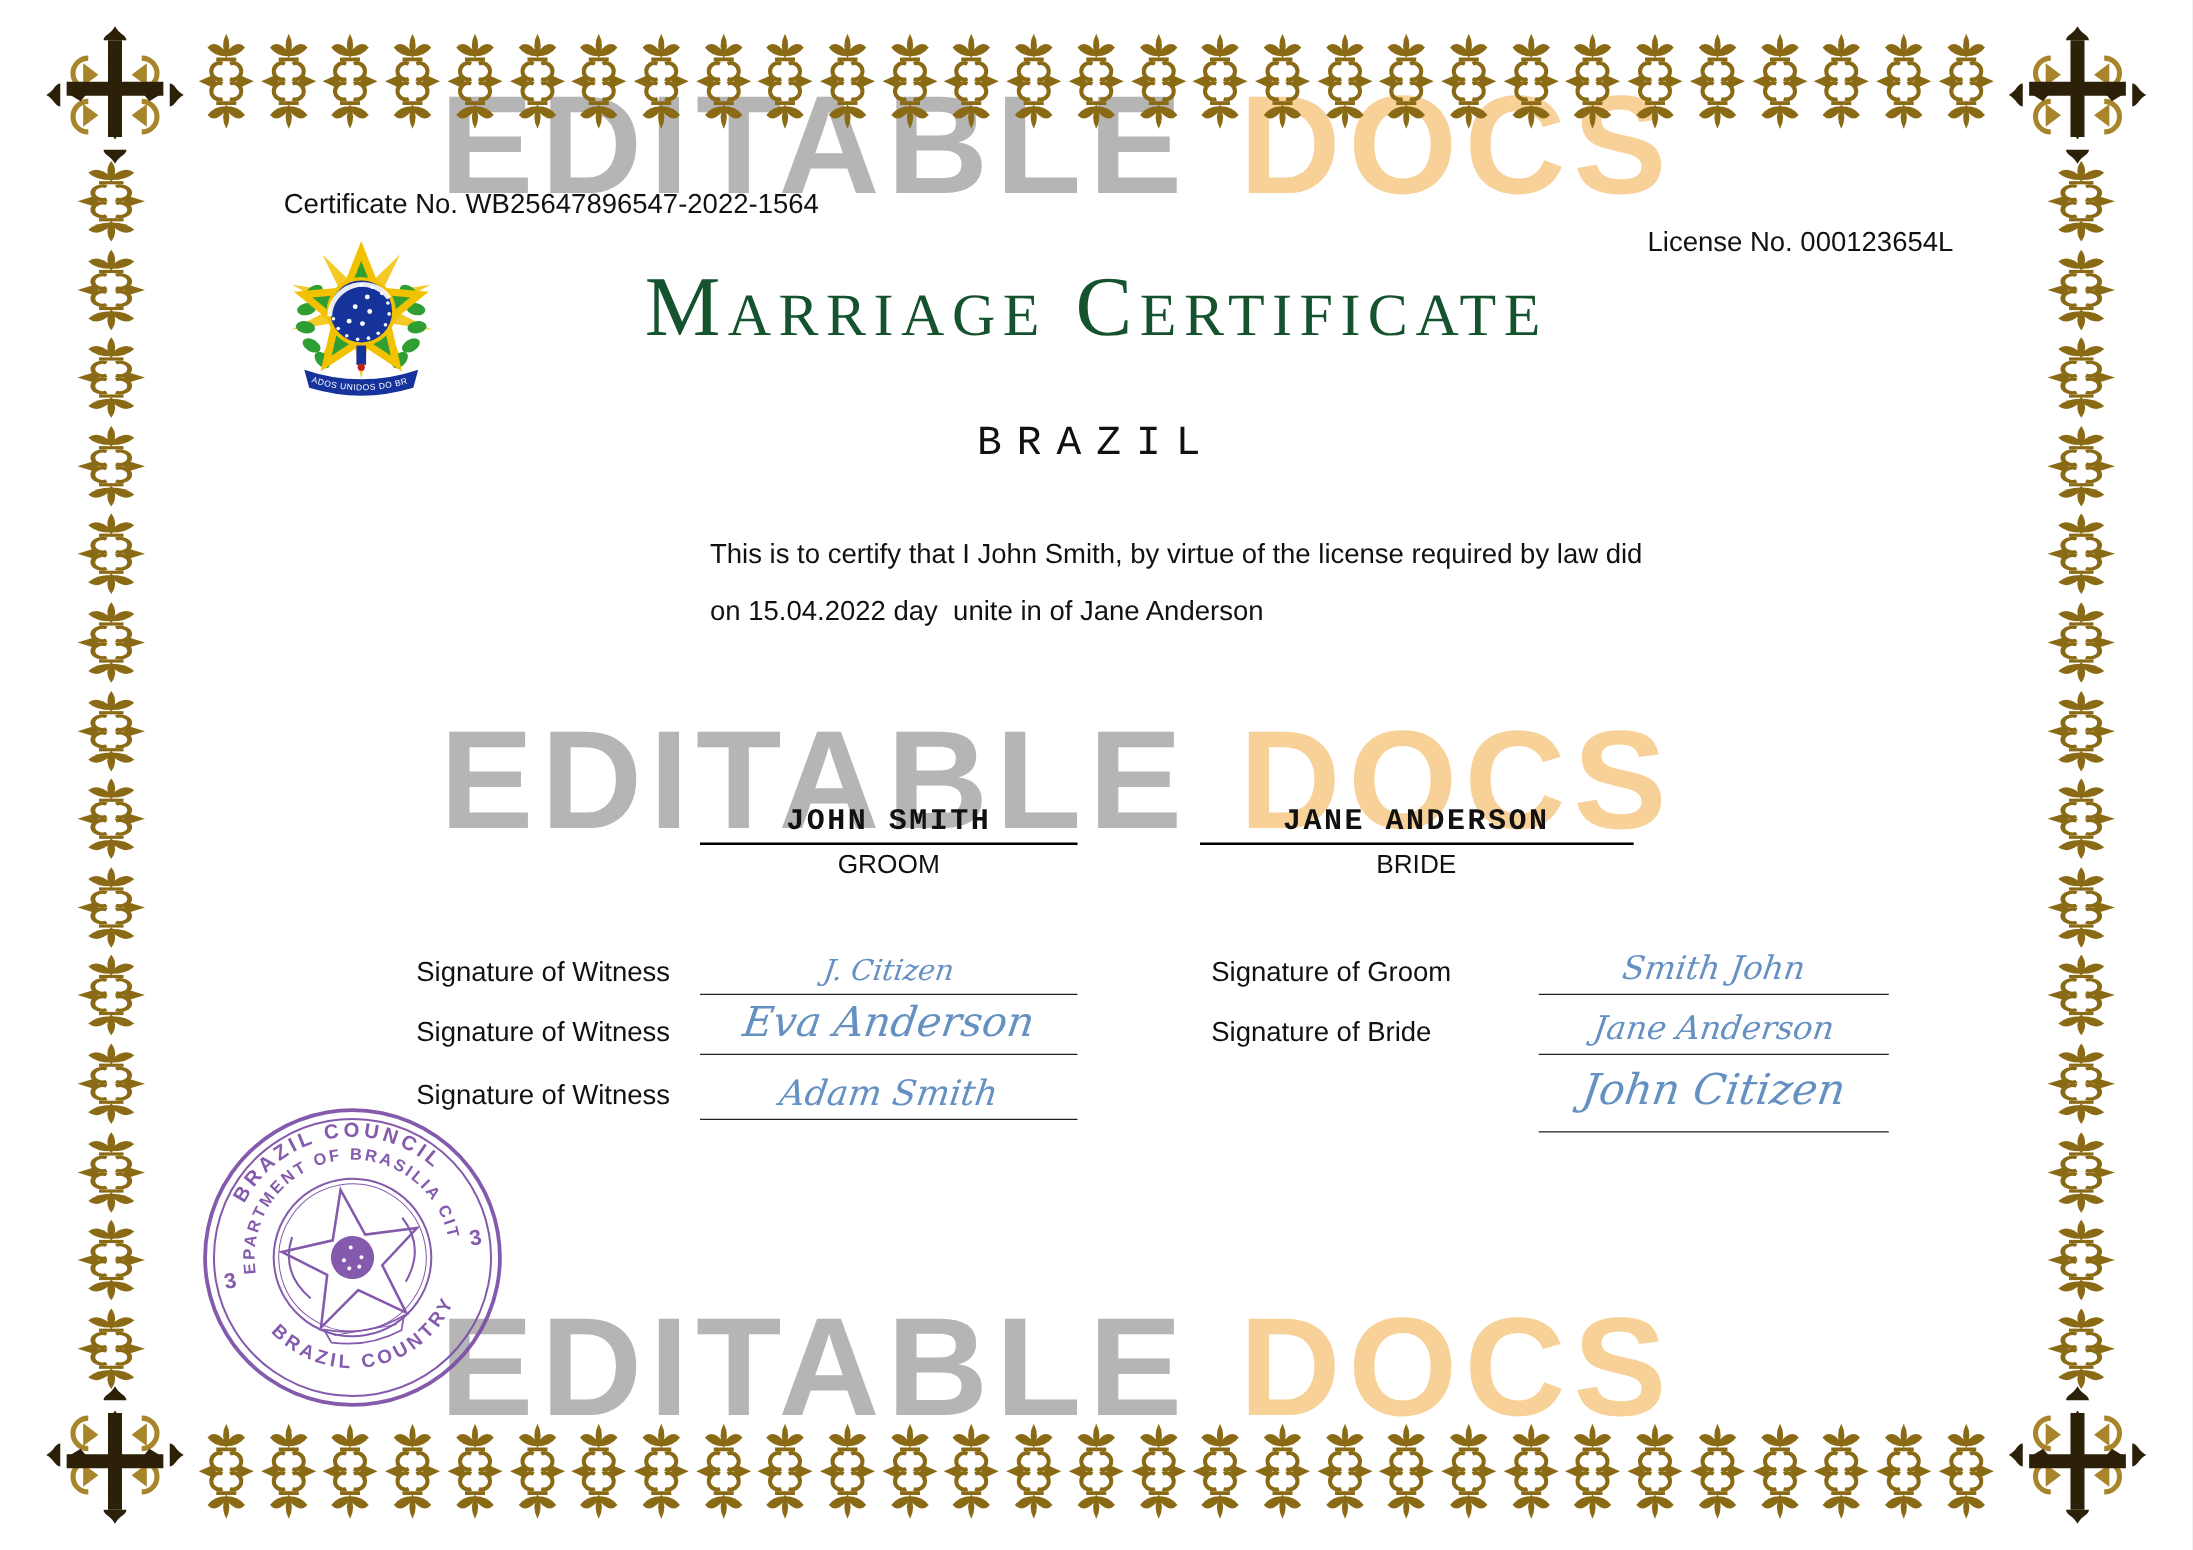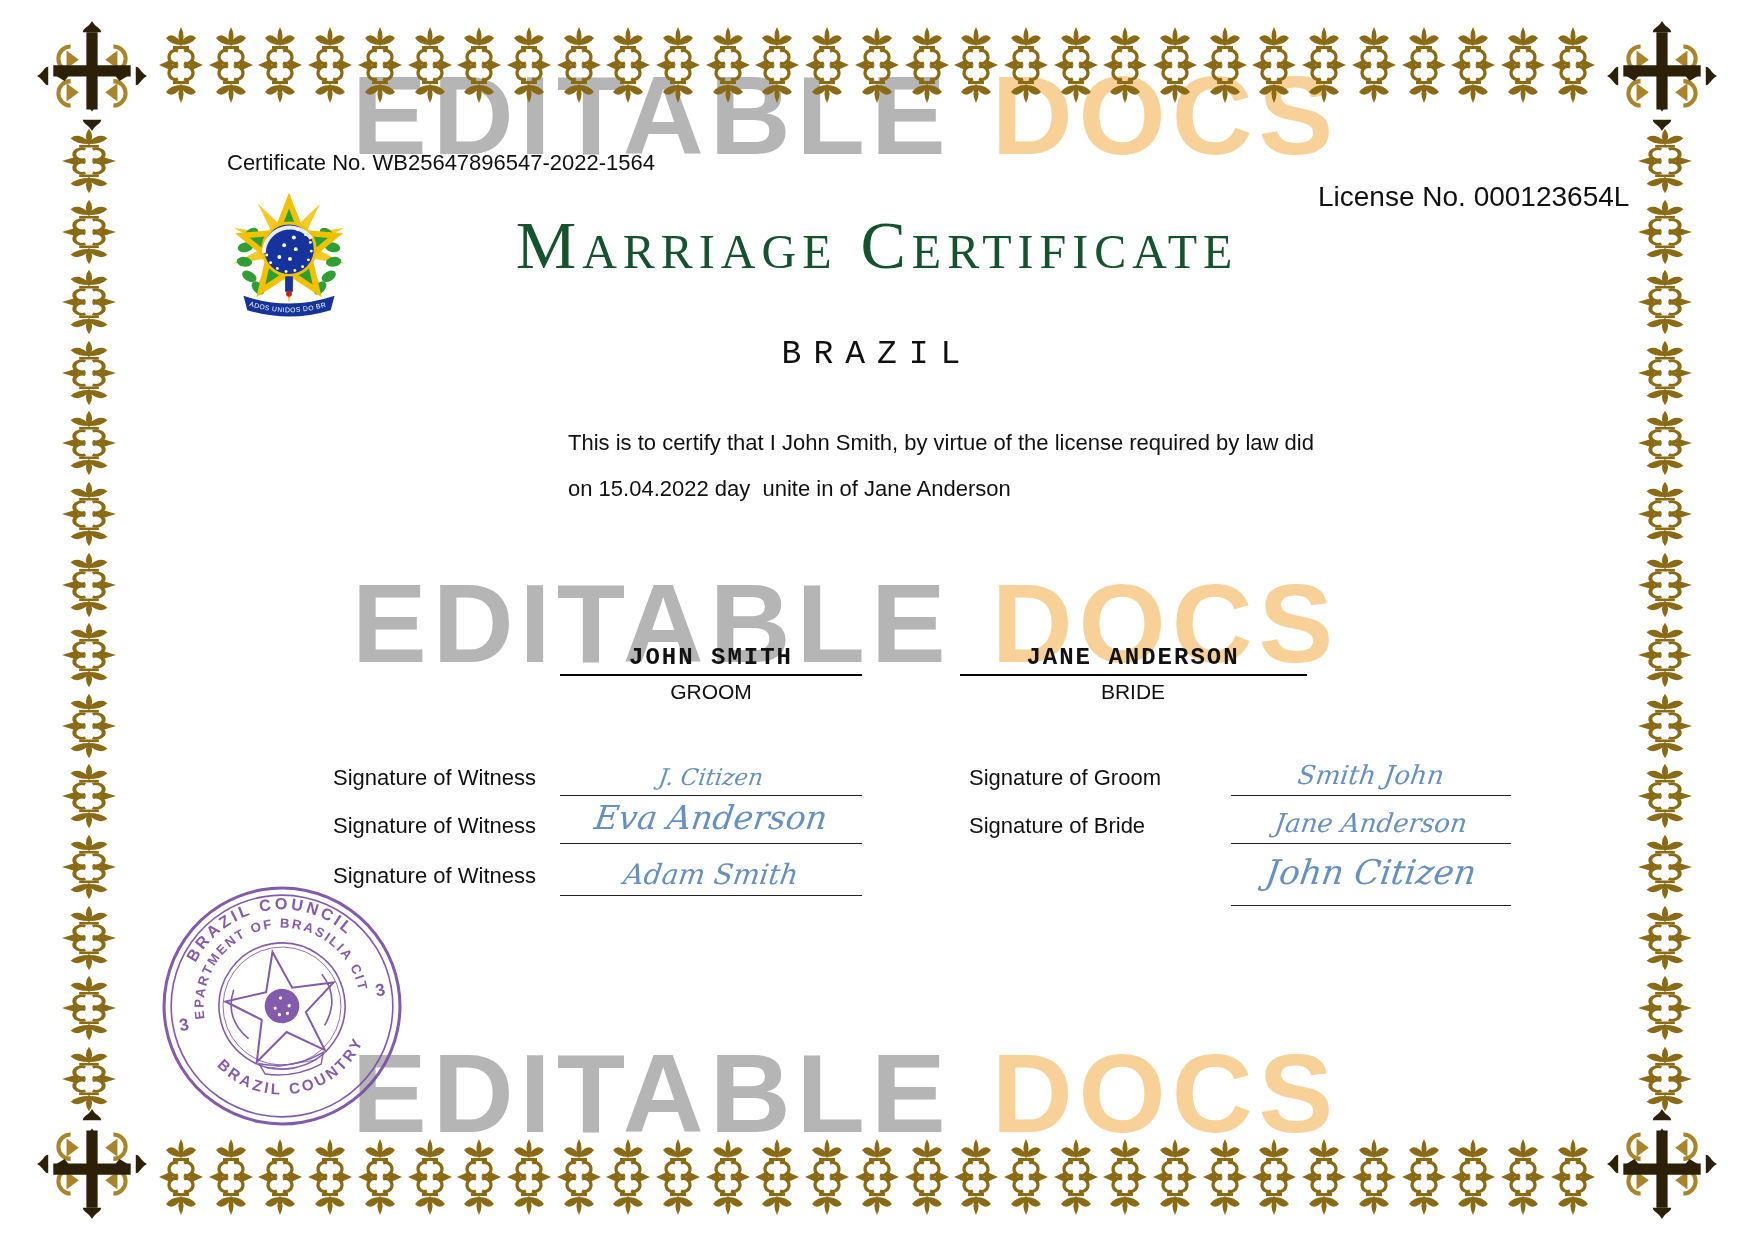--- a/index.html
+++ b/index.html
@@ -26,21 +26,21 @@
   .band-left svg,.band-right svg{width:46px;height:66px;flex:0 0 auto;transform:scaleX(1.45);}
   .corner{position:absolute;width:112px;height:112px;z-index:2;}
   .corner svg{width:100%;height:100%;}
   .tl{left:36px;top:20px}.tr{right:36px;top:20px;transform:scaleX(-1)}
   .bl{left:36px;bottom:20px;transform:scaleY(-1)}.br{right:36px;bottom:20px;transform:scale(-1,-1)}
   .corner .dark{fill:var(--cdark,#2c2009);}
   .corner .goldfill{fill:var(--goldaccent,#a8842a);}
   .corner .goldstroke{fill:none;stroke:var(--goldaccent,#a8842a);stroke-width:4;}
   
   .cert-no{position:absolute;left:227px;top:150px;font-size:22px;z-index:5;}
-  .license-no{position:absolute;left:1318px;top:181px;font-size:28px;z-index:5;}
+  .license-no{position:absolute;left:1318px;top:181px;font-size:22px;z-index:5;}
   .coat{position:absolute;left:226px;top:186px;width:126px;height:138px;z-index:5;}
   .coat .cg{fill:var(--coatgreen,#2f9e33);}
   .coat .cy{fill:var(--coatyellow,#f2c100);}
   .coat .cb{fill:var(--coatblue,#16339c);}
   .coat .star{fill:var(--coatgreen,#2f9e33);stroke:var(--coatyellow,#f2c100);stroke-width:6;stroke-linejoin:miter;}
   .cx{position:absolute;left:877px;transform:translateX(-50%);white-space:nowrap;z-index:5;}
   .title{top:206px;font-family:"Liberation Serif",serif;font-variant:small-caps;
          font-size:68px;letter-spacing:6px;color:#14532d;}
   .country{top:336px;font-family:"Liberation Mono",monospace;font-size:33px;letter-spacing:12px;text-align:center;}
   

